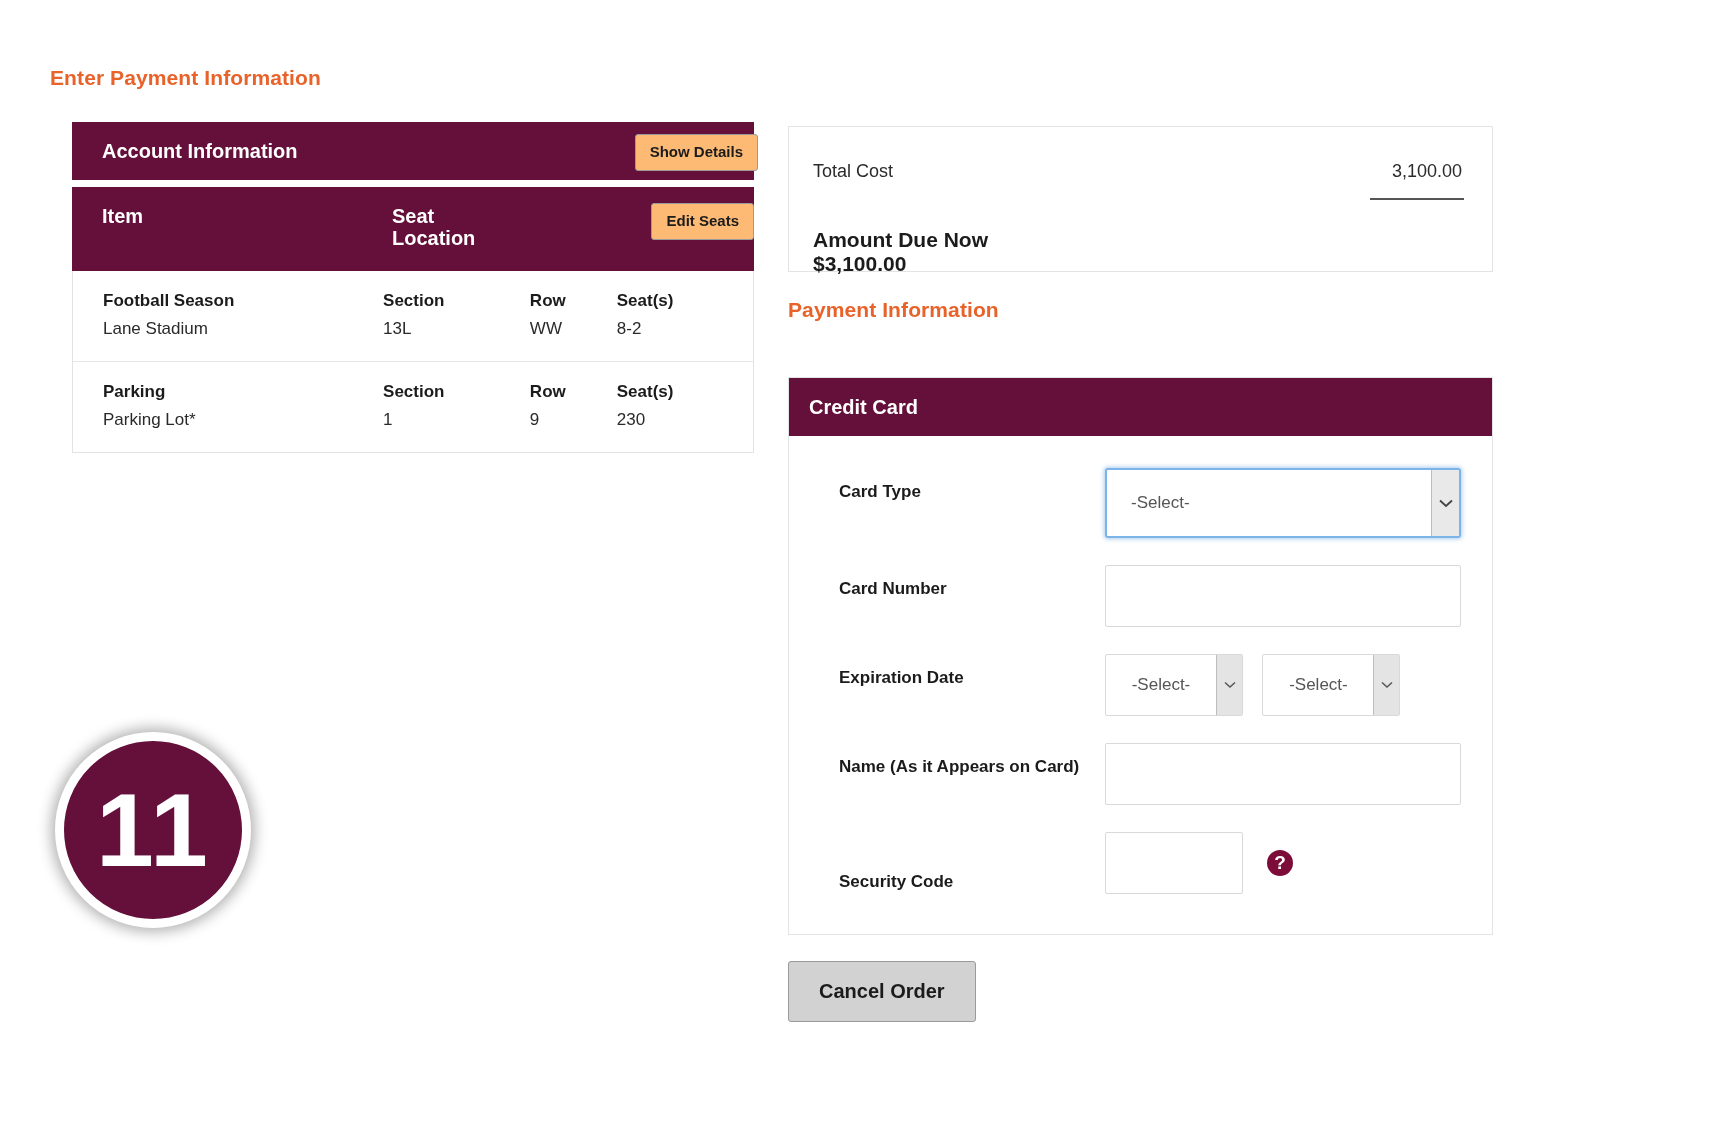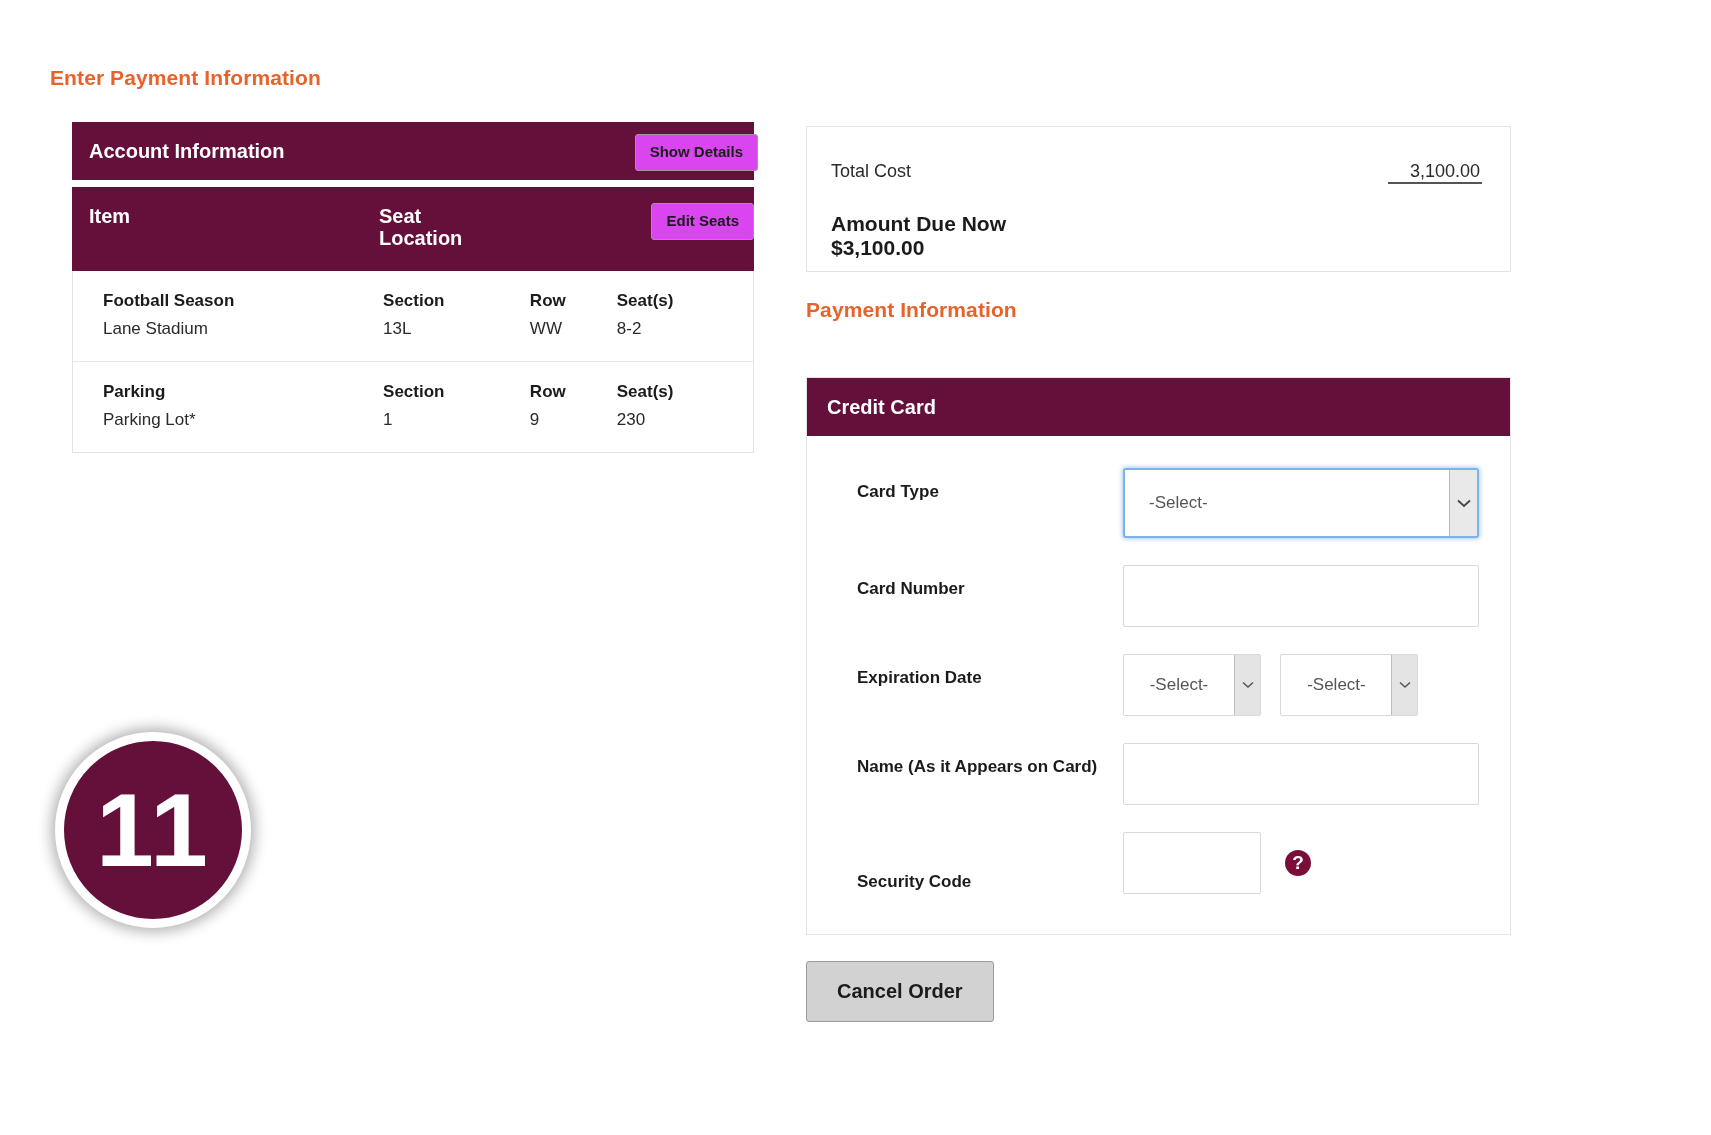--- a/index.html
+++ b/index.html
@@ -38,30 +38,30 @@
     margin-left: 24px;
     width: 682px;
     background: #ffffff;
   }
 
   .maroon-bar {
     background: #64103a;
     position: relative;
     display: flex;
     align-items: flex-start;
-    padding: 17px 22px 16px 17px;
+    padding: 17px 22px 16px 30px;
   }
   .maroon-bar .bar-title {
     color: #ffffff;
     font-size: 20px;
     font-weight: bold;
   }
 
   .grey-btn {
-    background: #d946ef;
+    background: #fdba74;
     border: 1px solid #9a9a9a;
     border-radius: 3px;
     color: #1b1b1b;
     font-family: "Liberation Sans", sans-serif;
     font-size: 15px;
     font-weight: bold;
     padding: 9px 14px;
     cursor: pointer;
     white-space: nowrap;
     line-height: 1.1;
@@ -138,42 +138,42 @@
     font-size: 104px;
     font-weight: bold;
     line-height: 1;
     letter-spacing: 2px;
     font-family: "Liberation Sans", sans-serif;
   }
 
   
   #right-column {
     position: absolute;
-    left: 806px;
+    left: 788px;
     top: 126px;
     width: 705px;
   }
 
   #totals-card {
     border: 1px solid #e3e3e3;
     background: #fff;
     height: 146px;
     padding: 34px 28px 0 24px;
   }
   .total-line {
     display: flex;
     justify-content: space-between;
     align-items: baseline;
   }
   #total-cost-label { font-size: 18px; color: #2b2b2b; }
   #total-cost-value {
     font-size: 18px;
     color: #2b2b2b;
     border-bottom: 2px solid #555;
-    padding: 0 2px 0 2px;
+    padding: 0 2px 16px 2px;
     min-width: 94px;
     text-align: right;
   }
   .total-line.due { margin-top: 28px; flex-direction: column; }
   #amount-due-label { font-size: 21px; font-weight: bold; }
   #amount-due-value { font-size: 21px; font-weight: bold; padding-right: 2px; }
 
   #payment-info-heading { margin: 26px 0 0 0; }
 
   #credit-card-card {

